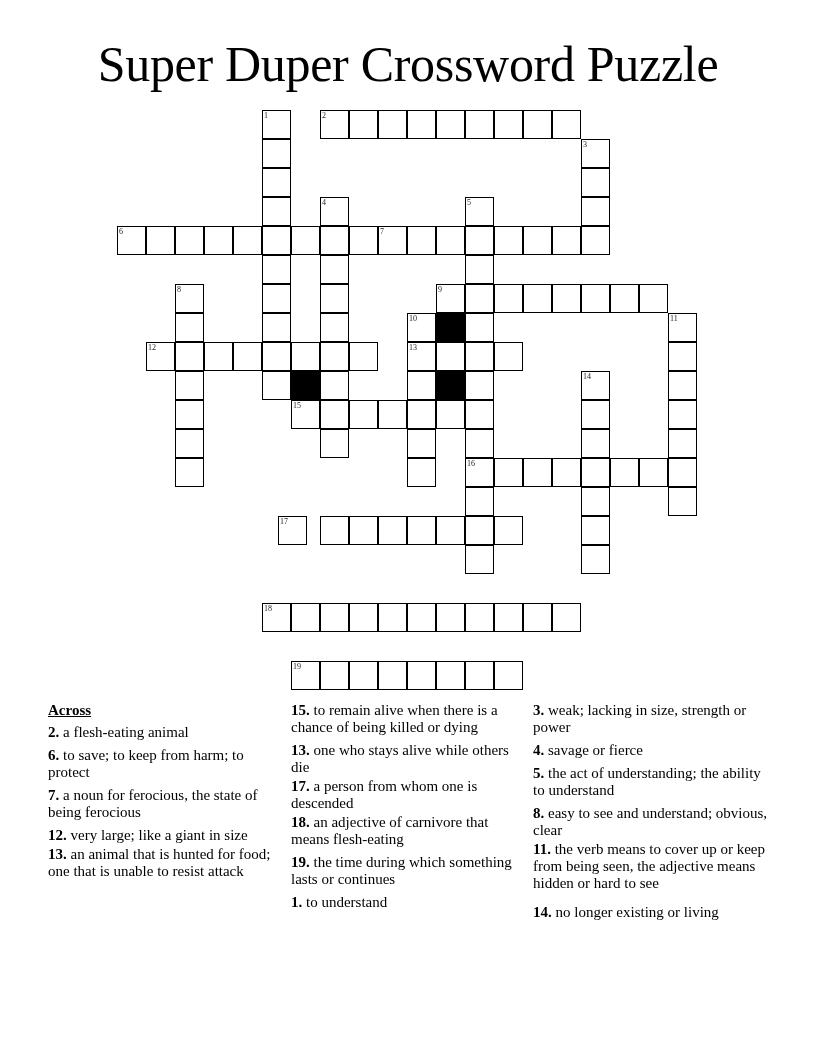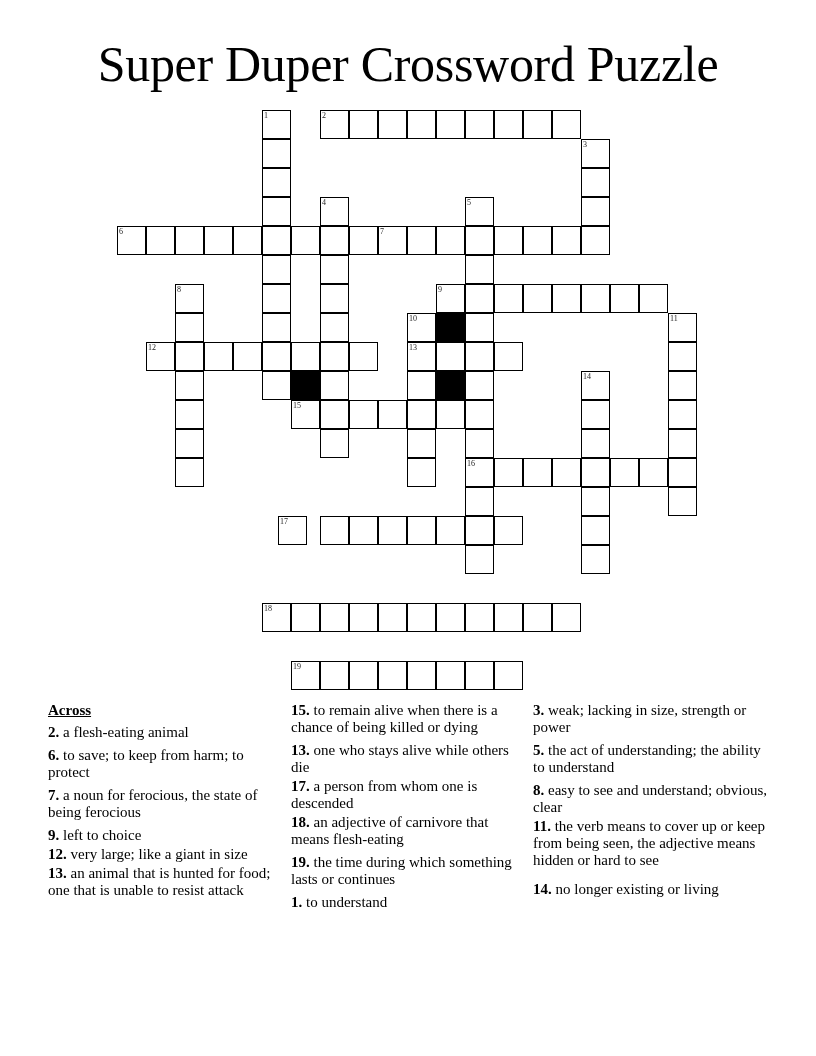--- a/index.html
+++ b/index.html
@@ -201,34 +201,34 @@
     <div class="cell black" style="left: 291px; top: 371px;"></div>
     <div class="cell black" style="left: 436px; top: 371px;"></div>
   </div>
 
 <div class="clues">
   <div class="col" style="left:48px; width:232px;">
     <div class="heading">Across</div>
     <div class="clue"><b>2.</b> <span>a flesh-eating animal</span></div>
     <div class="clue"><b>6.</b> <span>to save; to keep from harm; to protect</span></div>
     <div class="clue"><b>7.</b> <span>a noun for ferocious, the state of being ferocious</span></div>
-    <div class="clue" style="margin-bottom:2px"><b>9.</b> <span>left to choice</span></div>
     <div class="clue" style="margin-bottom:2px"><b>12.</b> <span>very large; like a giant in size</span></div>
     <div class="clue"><b>13.</b> <span>an animal that is hunted for food; one that is unable to resist attack</span></div>
   </div>
 
   <div class="col" style="left:291px; width:230px;">
     <div class="clue"><b>15.</b> <span>to remain alive when there is a chance of being killed or dying</span></div>
     <div class="clue" style="margin-bottom:2px"><b>13.</b> <span>one who stays alive while others die</span></div>
     <div class="clue" style="margin-bottom:2px"><b>17.</b> <span>a person from whom one is descended</span></div>
     <div class="clue"><b>18.</b> <span>an adjective of carnivore that means flesh-eating</span></div>
     <div class="clue"><b>19.</b> <span>the time during which something lasts or continues</span></div>
     <div class="clue"><b>1.</b> <span>to understand</span></div>
   </div>
 
   <div class="col" style="left:533px; width:235px;">
     <div class="clue"><b>3.</b> <span>weak; lacking in size, strength or power</span></div>
+    <div class="clue"><b>4.</b> <span>savage or fierce</span></div>
     <div class="clue"><b>5.</b> <span>the act of understanding; the ability to understand</span></div>
     <div class="clue" style="margin-bottom:2px"><b>8.</b> <span>easy to see and understand; obvious, clear</span></div>
     <div class="clue" style="margin-bottom:12px"><b>11.</b> <span>the verb means to cover up or keep from being seen, the adjective means hidden or hard to see</span></div>
     <div class="clue"><b>14.</b> <span>no longer existing or living</span></div>
   </div>
 </div>
 
 </body></html>

